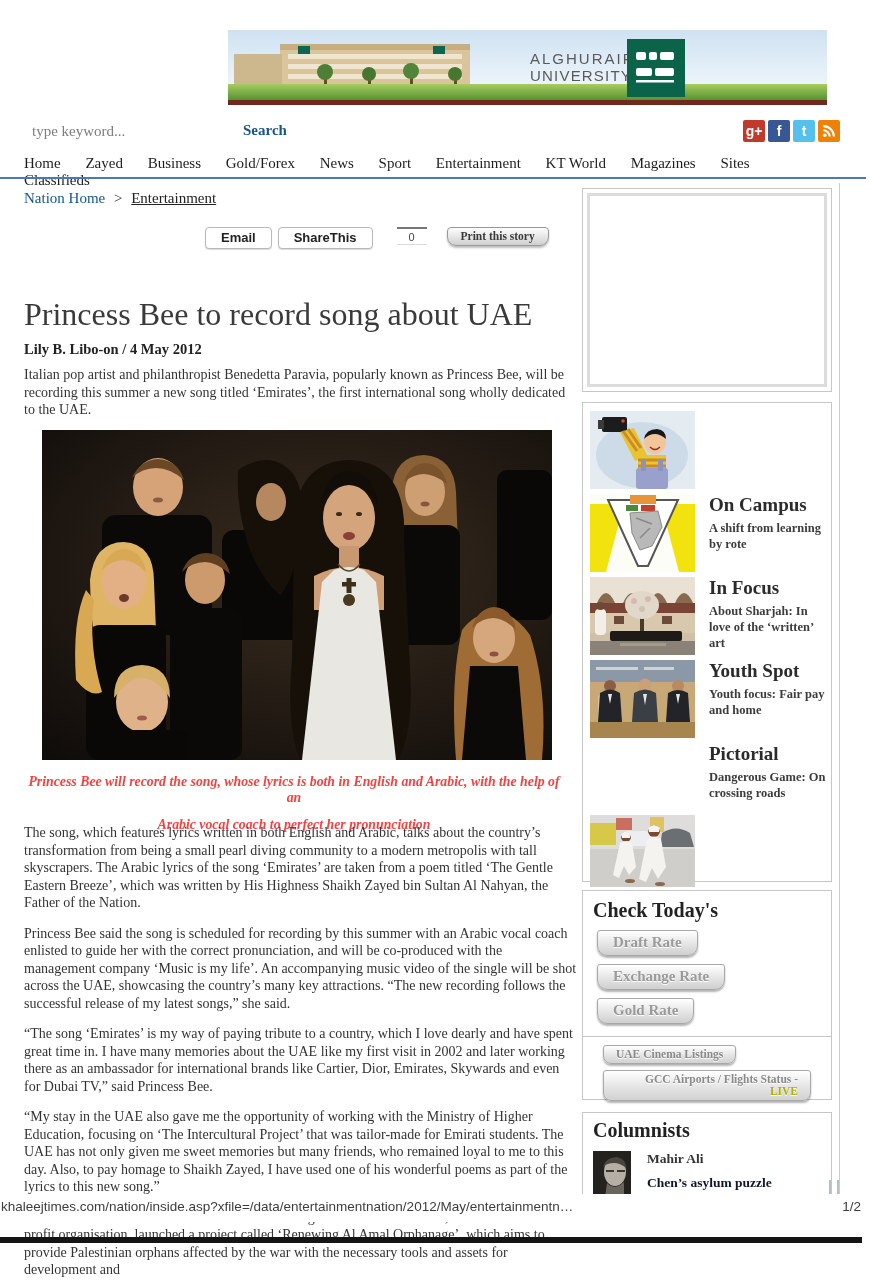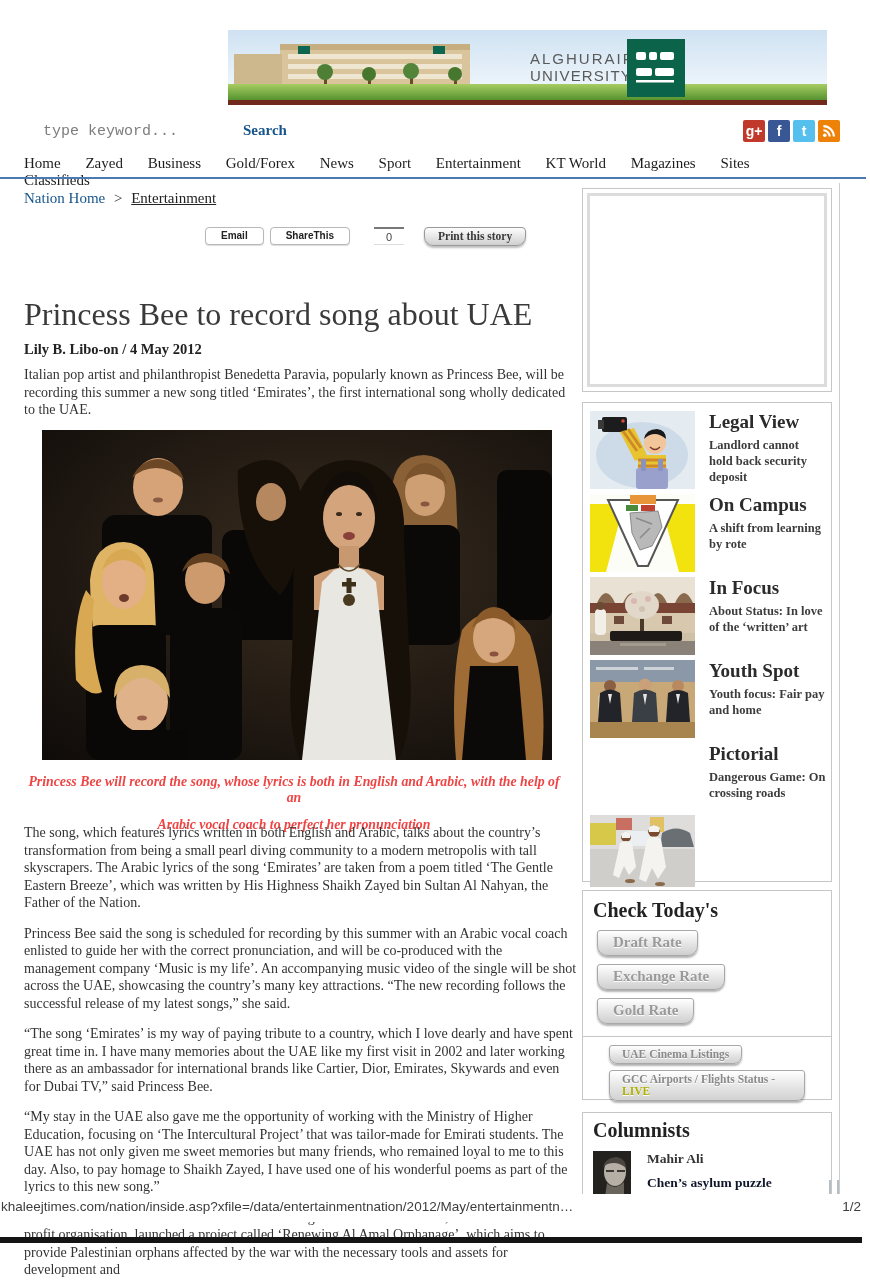--- a/index.html
+++ b/index.html
@@ -9,22 +9,22 @@
   
   .logo { position:absolute; left:26px; top:33px; width:198px; height:64px; cursor:pointer; }
   .logo .watermark { position:absolute; left:62px; top:-14px; font-family:"DejaVu Serif",serif;
           font-size:64px; font-style:italic; font-weight:bold; color:#bcd7ec; z-index:1; }
   .logo .logo-text { position:absolute; left:0; top:10px; z-index:2; font-family:"DejaVu Serif",serif;
           font-weight:bold; font-size:37px; letter-spacing:-2px; color:#121212; }
 
   .ad-banner { position:absolute; left:228px; top:30px; width:599px; height:75px; cursor:pointer; }
 
   .search-row { position:absolute; left:30px; top:120px; width:810px; height:26px; }
-  .search-input { position:absolute; left:11px; top:2px; width:185px; border:none; outline:none;
-          background:transparent; font-family:Liberation Mono, monospace; font-size:15px; color:#555; }
+  .search-input { position:absolute; left:0; top:2px; width:185px; border:none; outline:none;
+          background:transparent; font-family:Liberation Serif, serif; font-size:15px; color:#555; }
   .search-input::placeholder { color:#7d7d7d; }
   .search-btn { position:absolute; left:213px; top:2px; font-size:15px; font-weight:bold;
           color:#17548a; cursor:pointer; }
   .social { position:absolute; right:0px; top:0px; display:flex; gap:3px; }
   .social .sicon { width:22px; height:22px; border-radius:2px; color:#fff; display:flex;
           align-items:center; justify-content:center; font-family:"Liberation Sans",sans-serif;
           font-weight:bold; font-size:14px; cursor:pointer; }
   .sicon.gp { background:#c0392b; }
   .sicon.fb { background:#3a5795; }
   .sicon.tw { background:#55c0ee; }
@@ -35,21 +35,21 @@
   .nav-underline { position:absolute; left:0; top:177px; width:866px; height:2px; background:#4a7ab5; }
 
   
   .breadcrumb { position:absolute; left:24px; top:190px; font-size:15px; color:#333; }
   .breadcrumb .parent { color:#17548a; cursor:pointer; }
   .breadcrumb .sep { margin:0 5px; }
   .breadcrumb .current { color:#222; text-decoration:underline; cursor:pointer; }
 
   .toolbar { position:absolute; left:205px; top:227px; display:flex; align-items:flex-start; }
   .tb-btn { background:#fff; border:1px solid #b8b8b8; border-radius:4px; padding:2px 15px 3px;
-          font-family:"Liberation Sans",sans-serif; font-size:10px; font-weight:bold; color:#222;
+          font-family:"Liberation Sans",sans-serif; font-size:13px; font-weight:bold; color:#222;
           box-shadow:0 1px 1px #ddd; cursor:pointer; margin-right:6px; }
   .share-count { width:30px; margin-left:18px; text-align:center; border-top:2px solid #777;
           border-bottom:1px solid #ddd; font-family:"Liberation Sans",sans-serif; font-size:11px;
           color:#444; padding:2px 0 1px; }
   .print-btn { margin-left:20px; background:linear-gradient(#fdfdfd,#dedede 70%,#cfcfcf);
           border:1px solid #999; border-radius:4px 4px 9px 9px; padding:2px 13px 3px;
           font-size:11.5px; font-weight:bold; color:#3a3a3a; box-shadow:0 2px 2px rgba(0,0,0,.25);
           cursor:pointer; }
 
   
@@ -82,21 +82,21 @@
   .pictorial-row .feature-thumb { margin-top:14px; height:72px; }
 
   .check-box { top:890px; height:176px; padding:8px 10px; }
   .sb-heading { font-size:20px; font-weight:bold; color:#222; }
   .rate-btn { display:block; width:fit-content; margin:8px 0 0 4px; padding:3px 15px 4px;
           background:linear-gradient(#ffffff,#e2e2e2 60%,#cfcfcf); border:1px solid #a8a8a8;
           border-radius:3px 3px 10px 10px; box-shadow:0 2px 2px rgba(0,0,0,.3);
           font-family:"Liberation Serif",serif; font-size:15px; font-weight:bold; color:#9a9a9a;
           text-shadow:0 1px 0 #fff; cursor:pointer; }
 
-  .links-box { top:1036px; height:64px; padding:6px 26px; }
+  .links-box { top:1036px; height:64px; padding:6px 20px;text-align:right; }
   .link-btn { display:block; width:fit-content; margin:2px 0 6px 0; padding:2px 12px 3px;
           background:linear-gradient(#ffffff,#e2e2e2 60%,#d2d2d2); border:1px solid #a8a8a8;
           border-radius:3px 3px 8px 8px; box-shadow:0 2px 2px rgba(0,0,0,.3);
           font-size:11.5px; font-weight:bold; color:#8a8a8a; text-shadow:0 1px 0 #fff; cursor:pointer; }
   .live { color:#b0b000; }
 
   .columnists-box { top:1112px; height:104px; padding:6px 10px; border-bottom:none; overflow:hidden; }
   .col-row { display:flex; margin-top:9px; }
   .col-thumb { width:38px; height:46px; flex:none; cursor:pointer; }
   .col-text { margin-left:16px; }
@@ -315,24 +315,20 @@
         <path d="M38,18 L51,37" stroke="#cf8a28" stroke-width="3"></path>
         <circle cx="65" cy="32" r="11" fill="#f2c69a"></circle>
         <path d="M54,28 Q56,18 67,18 Q76,19 76,28 Q70,23 65,23 Q59,23 54,28 Z" fill="#181818"></path>
         <path d="M60,36 Q65,41 70,36" stroke="#7a3a2a" stroke-width="1.5" fill="none"></path>
         <rect x="48" y="44" width="28" height="16" fill="#e8c430"></rect>
         <path d="M48,49 h28 M48,55 h28" stroke="#cf8a28" stroke-width="3"></path>
         <rect x="46" y="57" width="32" height="21" rx="3" fill="#99a0cc"></rect>
         <rect x="51" y="48" width="5" height="12" fill="#8a92c2"></rect>
         <rect x="68" y="48" width="5" height="12" fill="#8a92c2"></rect>
       </svg>
-      <div class="feature-text">
-        <div class="feature-title">Legal View</div>
-        <div class="feature-sub">Landlord cannot hold back security deposit</div>
-      </div>
     </div>
 
     <div class="feature-row">
       <svg class="feature-thumb" viewBox="0 0 105 78">
         <rect width="105" height="78" fill="#fdfdf8"></rect>
         <polygon points="0,10 34,10 16,78 0,78" fill="#f2e20e"></polygon>
         <polygon points="71,10 105,10 105,78 89,78" fill="#f2e20e"></polygon>
         <polygon points="18,6 88,6 58,72 48,72" fill="#ffffff" stroke="#555" stroke-width="2"></polygon>
         <rect x="40" y="1" width="26" height="9" fill="#e8953a"></rect>
         <rect x="36" y="11" width="12" height="6" fill="#4a8a3a"></rect>
@@ -364,21 +360,21 @@
           <circle cx="58" cy="22" r="3" fill="#d8b8b0"></circle>
         <circle cx="52" cy="32" r="3" fill="#cfc2b2"></circle>
         <rect x="20" y="54" width="72" height="10" rx="2" fill="#1e1a18"></rect>
         <rect y="64" width="105" height="14" fill="#8a8178"></rect>
         <rect x="30" y="66" width="46" height="3" fill="#a39a8e"></rect>
         <rect x="5" y="32" width="11" height="26" rx="4" fill="#f2efe8"></rect>
         <circle cx="10.5" cy="29" r="4" fill="#6b4a33"></circle>
       </svg>
       <div class="feature-text">
         <div class="feature-title">In Focus</div>
-        <div class="feature-sub">About Status: In love of the ‘written’ art</div>
+        <div class="feature-sub">About Sharjah: In love of the ‘written’ art</div>
       </div>
     </div>
 
     <div class="feature-row">
       <svg class="feature-thumb" viewBox="0 0 105 78">
         <rect width="105" height="78" fill="#c9a878"></rect>
         <rect width="105" height="22" fill="#8a98a8"></rect>
         <rect x="6" y="7" width="42" height="3" fill="#d8dde2" opacity="0.85"></rect>
         <rect x="54" y="7" width="30" height="3" fill="#d8dde2" opacity="0.85"></rect>
         <rect x="8" y="34" width="20" height="30" rx="4" fill="#d9c49a"></rect>

